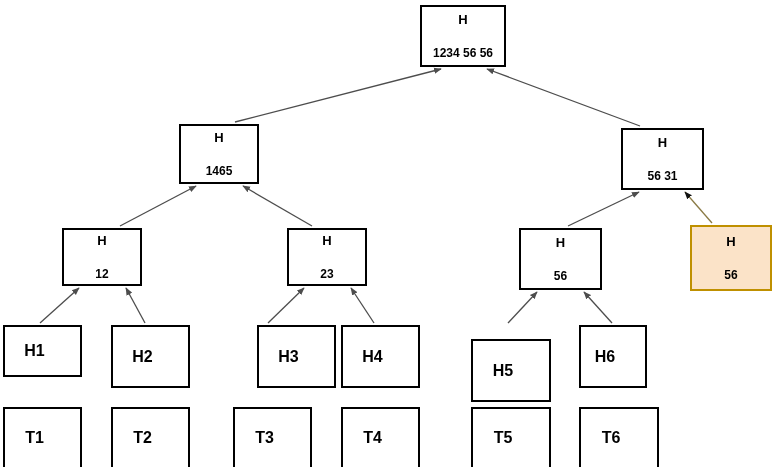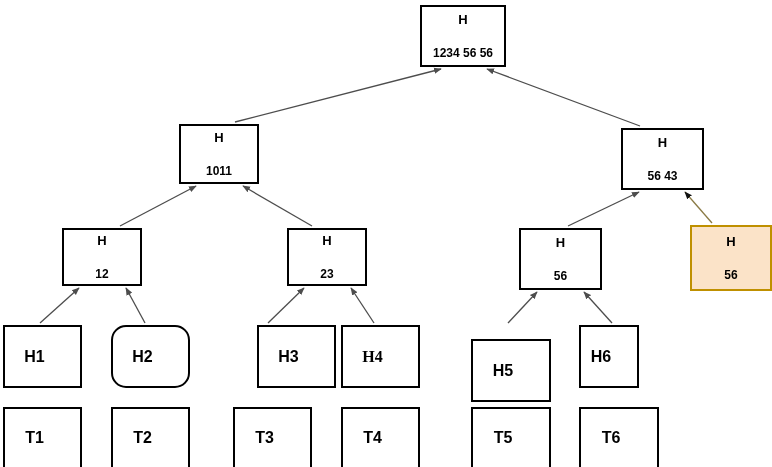--- a/index.html
+++ b/index.html
@@ -86,58 +86,58 @@
       <line x1="612" y1="323" x2="584" y2="292" stroke="#4d4d4d" stroke-width="1.3" marker-end="url(#arrow0)"></line>
     </svg>
 
   <div id="node-layer">
       <div class="node" style="left: 420px; top: 5px; width: 86px; height: 62px;">
         <div class="node-title">H</div>
         <div class="node-value">1234 56 56</div>
       </div>
       <div class="node" style="left: 179px; top: 124px; width: 80px; height: 60px;">
         <div class="node-title">H</div>
-        <div class="node-value">1011</div>
+        <div class="node-value">1465</div>
       </div>
       <div class="node" style="left: 621px; top: 128px; width: 83px; height: 62px;">
         <div class="node-title">H</div>
-        <div class="node-value">56 43</div>
+        <div class="node-value">56 31</div>
       </div>
       <div class="node" style="left: 62px; top: 228px; width: 80px; height: 58px;">
         <div class="node-title">H</div>
         <div class="node-value">12</div>
       </div>
       <div class="node" style="left: 287px; top: 228px; width: 80px; height: 58px;">
         <div class="node-title">H</div>
         <div class="node-value">23</div>
       </div>
       <div class="node" style="left: 519px; top: 228px; width: 83px; height: 62px;">
         <div class="node-title">H</div>
         <div class="node-value">56</div>
       </div>
       <div class="node highlight" style="left: 690px; top: 225px; width: 82px; height: 66px;">
         <div class="node-title">H</div>
         <div class="node-value">56</div>
       </div>
-      <div class="node" style="left: 3px; top: 325px; width: 79px; height: 63px;">
+      <div class="node" style="left: 3px; top: 325px; width: 79px; height: 52px;">
         <div class="leaf-label">H1</div>
       </div>
-      <div class="node" style="left: 111px; top: 325px; width: 79px; height: 63px; border-radius: 15px;">
+      <div class="node" style="left: 111px; top: 325px; width: 79px; height: 63px;">
         <div class="leaf-label">H2</div>
       </div>
       <div class="node" style="left: 233px; top: 325px; width: 79px; height: 63px; margin-left: 24px;">
         <div class="leaf-label">H3</div>
       </div>
-      <div class="node" style="left: 341px; top: 325px; width: 79px; height: 63px; font-family: Liberation Serif, serif;">
+      <div class="node" style="left: 341px; top: 325px; width: 79px; height: 63px;">
         <div class="leaf-label">H4</div>
       </div>
       <div class="node" style="left: 471px; top: 339px; width: 80px; height: 63px;">
         <div class="leaf-label">H5</div>
       </div>
-      <div class="node" style="left: 579px; top: 325px; width: 60px; height: 63px;">
+      <div class="node" style="left: 579px; top: 325px; width: 68px; height: 63px;">
         <div class="leaf-label">H6</div>
       </div>
       <div class="node" style="left: 3px; top: 407px; width: 79px; height: 62px;">
         <div class="leaf-label">T1</div>
       </div>
       <div class="node" style="left: 111px; top: 407px; width: 79px; height: 62px;">
         <div class="leaf-label">T2</div>
       </div>
       <div class="node" style="left: 233px; top: 407px; width: 79px; height: 62px;">
         <div class="leaf-label">T3</div>

